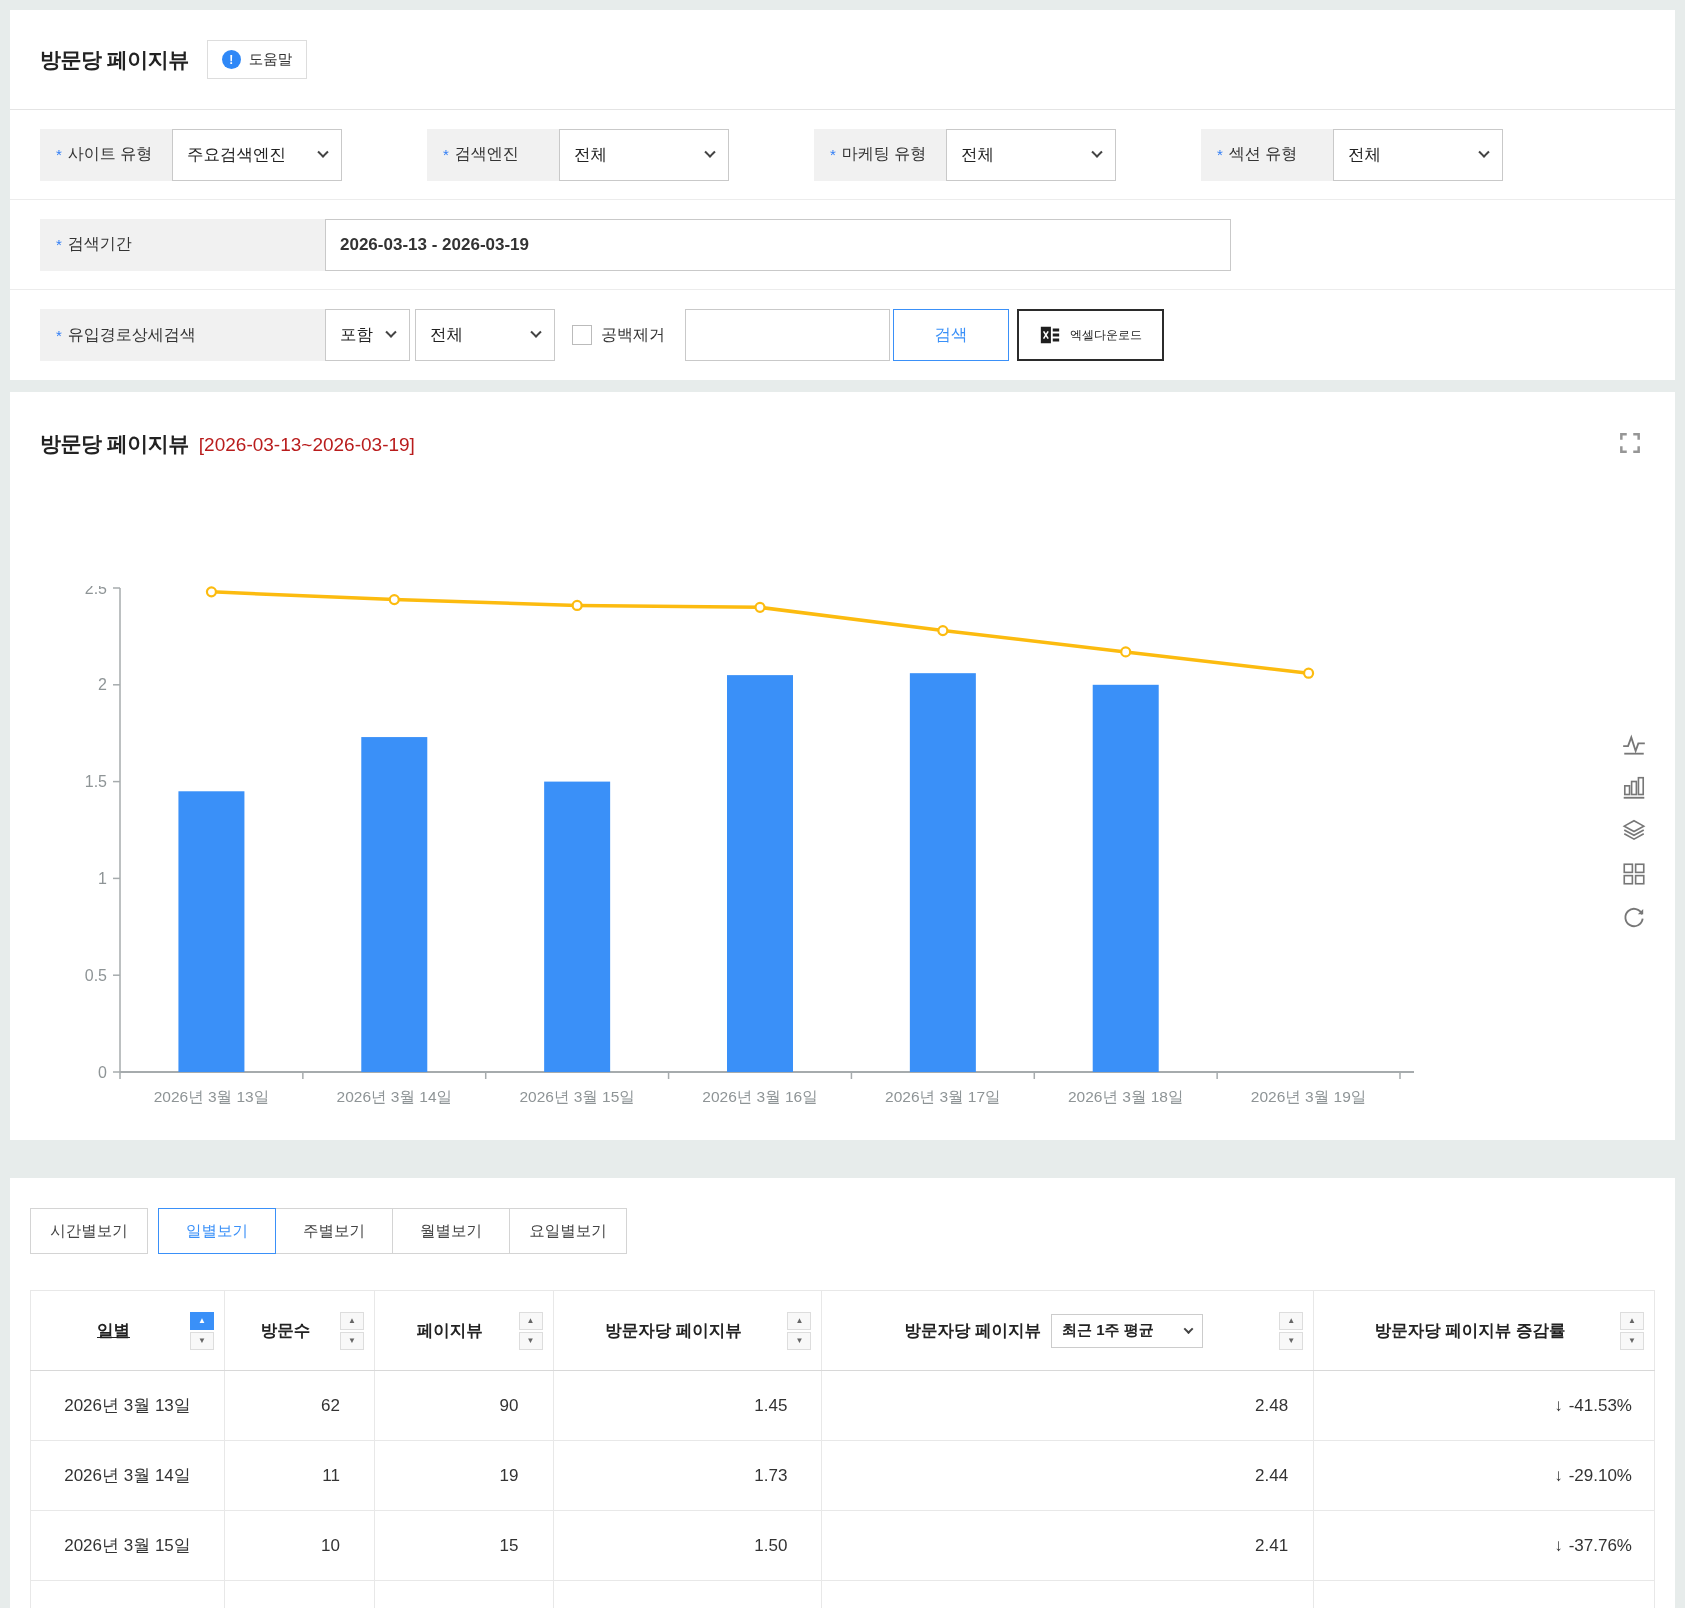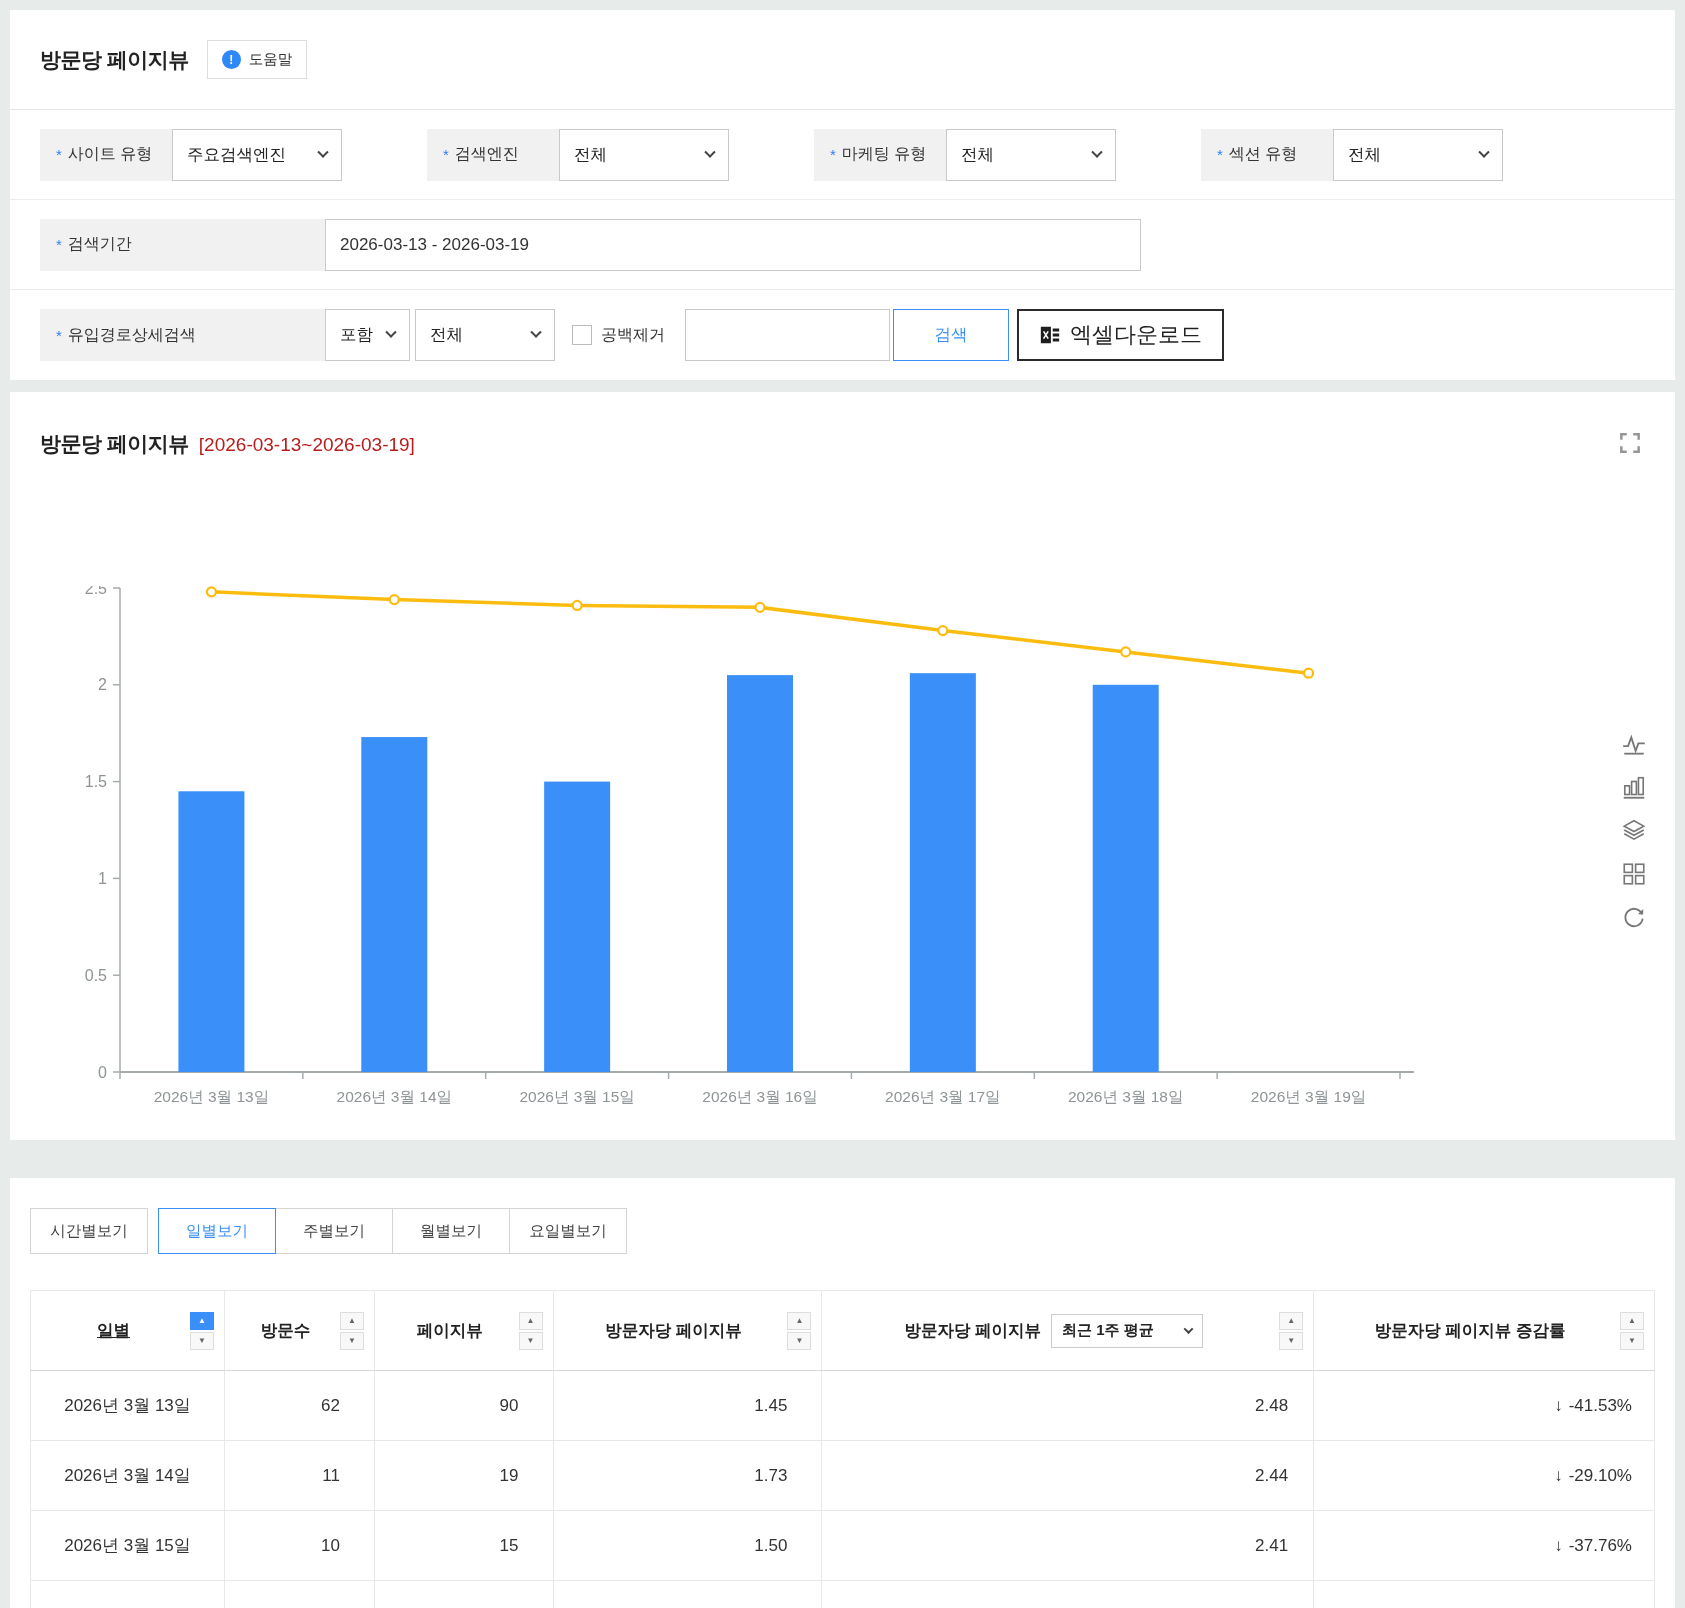--- a/index.html
+++ b/index.html
@@ -20,26 +20,26 @@
   .f-group { display:flex; align-items:center; }
   .f-label { display:flex; align-items:center; gap:6px; background:#f1f1f1; height:52px; padding:0 16px; width:132px; font-size:16px; color:#333; }
   .f-label.wide { width:285px; }
   .star { color:#2f7df6; font-size:15px; }
   .sel { position:relative; display:flex; align-items:center; justify-content:space-between; height:52px; border:1px solid #c9c9c9; background:#fff; padding:0 14px; font-size:16.5px; color:#222; cursor:pointer; }
   .sel .chev { width:8px; height:8px; border-right:2px solid #444; border-bottom:2px solid #444; transform:rotate(45deg) translate(-2px,-2px); }
   .sel-170 { width:170px; }
   .sel-85 { width:85px; margin-left:0; }
   .sel-140 { width:140px; margin-left:5px; }
   .txt-input { height:52px; border:1px solid #c9c9c9; background:#fff; font-size:17px; color:#333; padding:0 14px; }
-  .date-input { width:816px; }
+  .date-input { width:906px;font-weight:bold; }
   .small-input { width:205px; margin-left:20px; }
   .chk-wrap { display:flex; align-items:center; gap:9px; margin-left:17px; font-size:16px; color:#333; }
   .chk { width:20px; height:20px; border:1px solid #bbb; background:#fff; cursor:pointer; }
   .btn-search { width:116px; height:52px; margin-left:3px; background:#fff; border:1px solid #3a90f8; color:#3a90f8; font-size:16.5px; cursor:pointer; }
-  .btn-excel { display:flex; align-items:center; gap:9px; height:52px; margin-left:8px; padding:0 20px; background:#fff; border:2px solid #2b2b2b; color:#222; font-size:22px; cursor:pointer; }
+  .btn-excel { display:flex; align-items:center; gap:9px; height:52px; margin-left:8px; padding:0 20px; background:#fff; border:2px solid #2b2b2b; color:#222; font-size:12px; cursor:pointer; }
 
   
   .card-chart { position:relative; height:748px; margin-bottom:38px; }
   .chart-head { display:flex; align-items:baseline; gap:10px; padding:38px 30px 0; }
   .chart-title { font-size:21px; font-weight:bold; color:#222; letter-spacing:-0.5px; }
   .chart-range { font-size:19px; color:#b91c1c; }
   .fullscreen { position:absolute; top:38px; right:32px; width:26px; height:26px; cursor:pointer; }
   .chart-svg-wrap { position:absolute; left:38px; top:194px; }
   .icon-strip { position:absolute; right:28px; top:340px; display:flex; flex-direction:column; gap:17px; align-items:center; }
   .strip-ico { width:26px; height:26px; cursor:pointer; }

